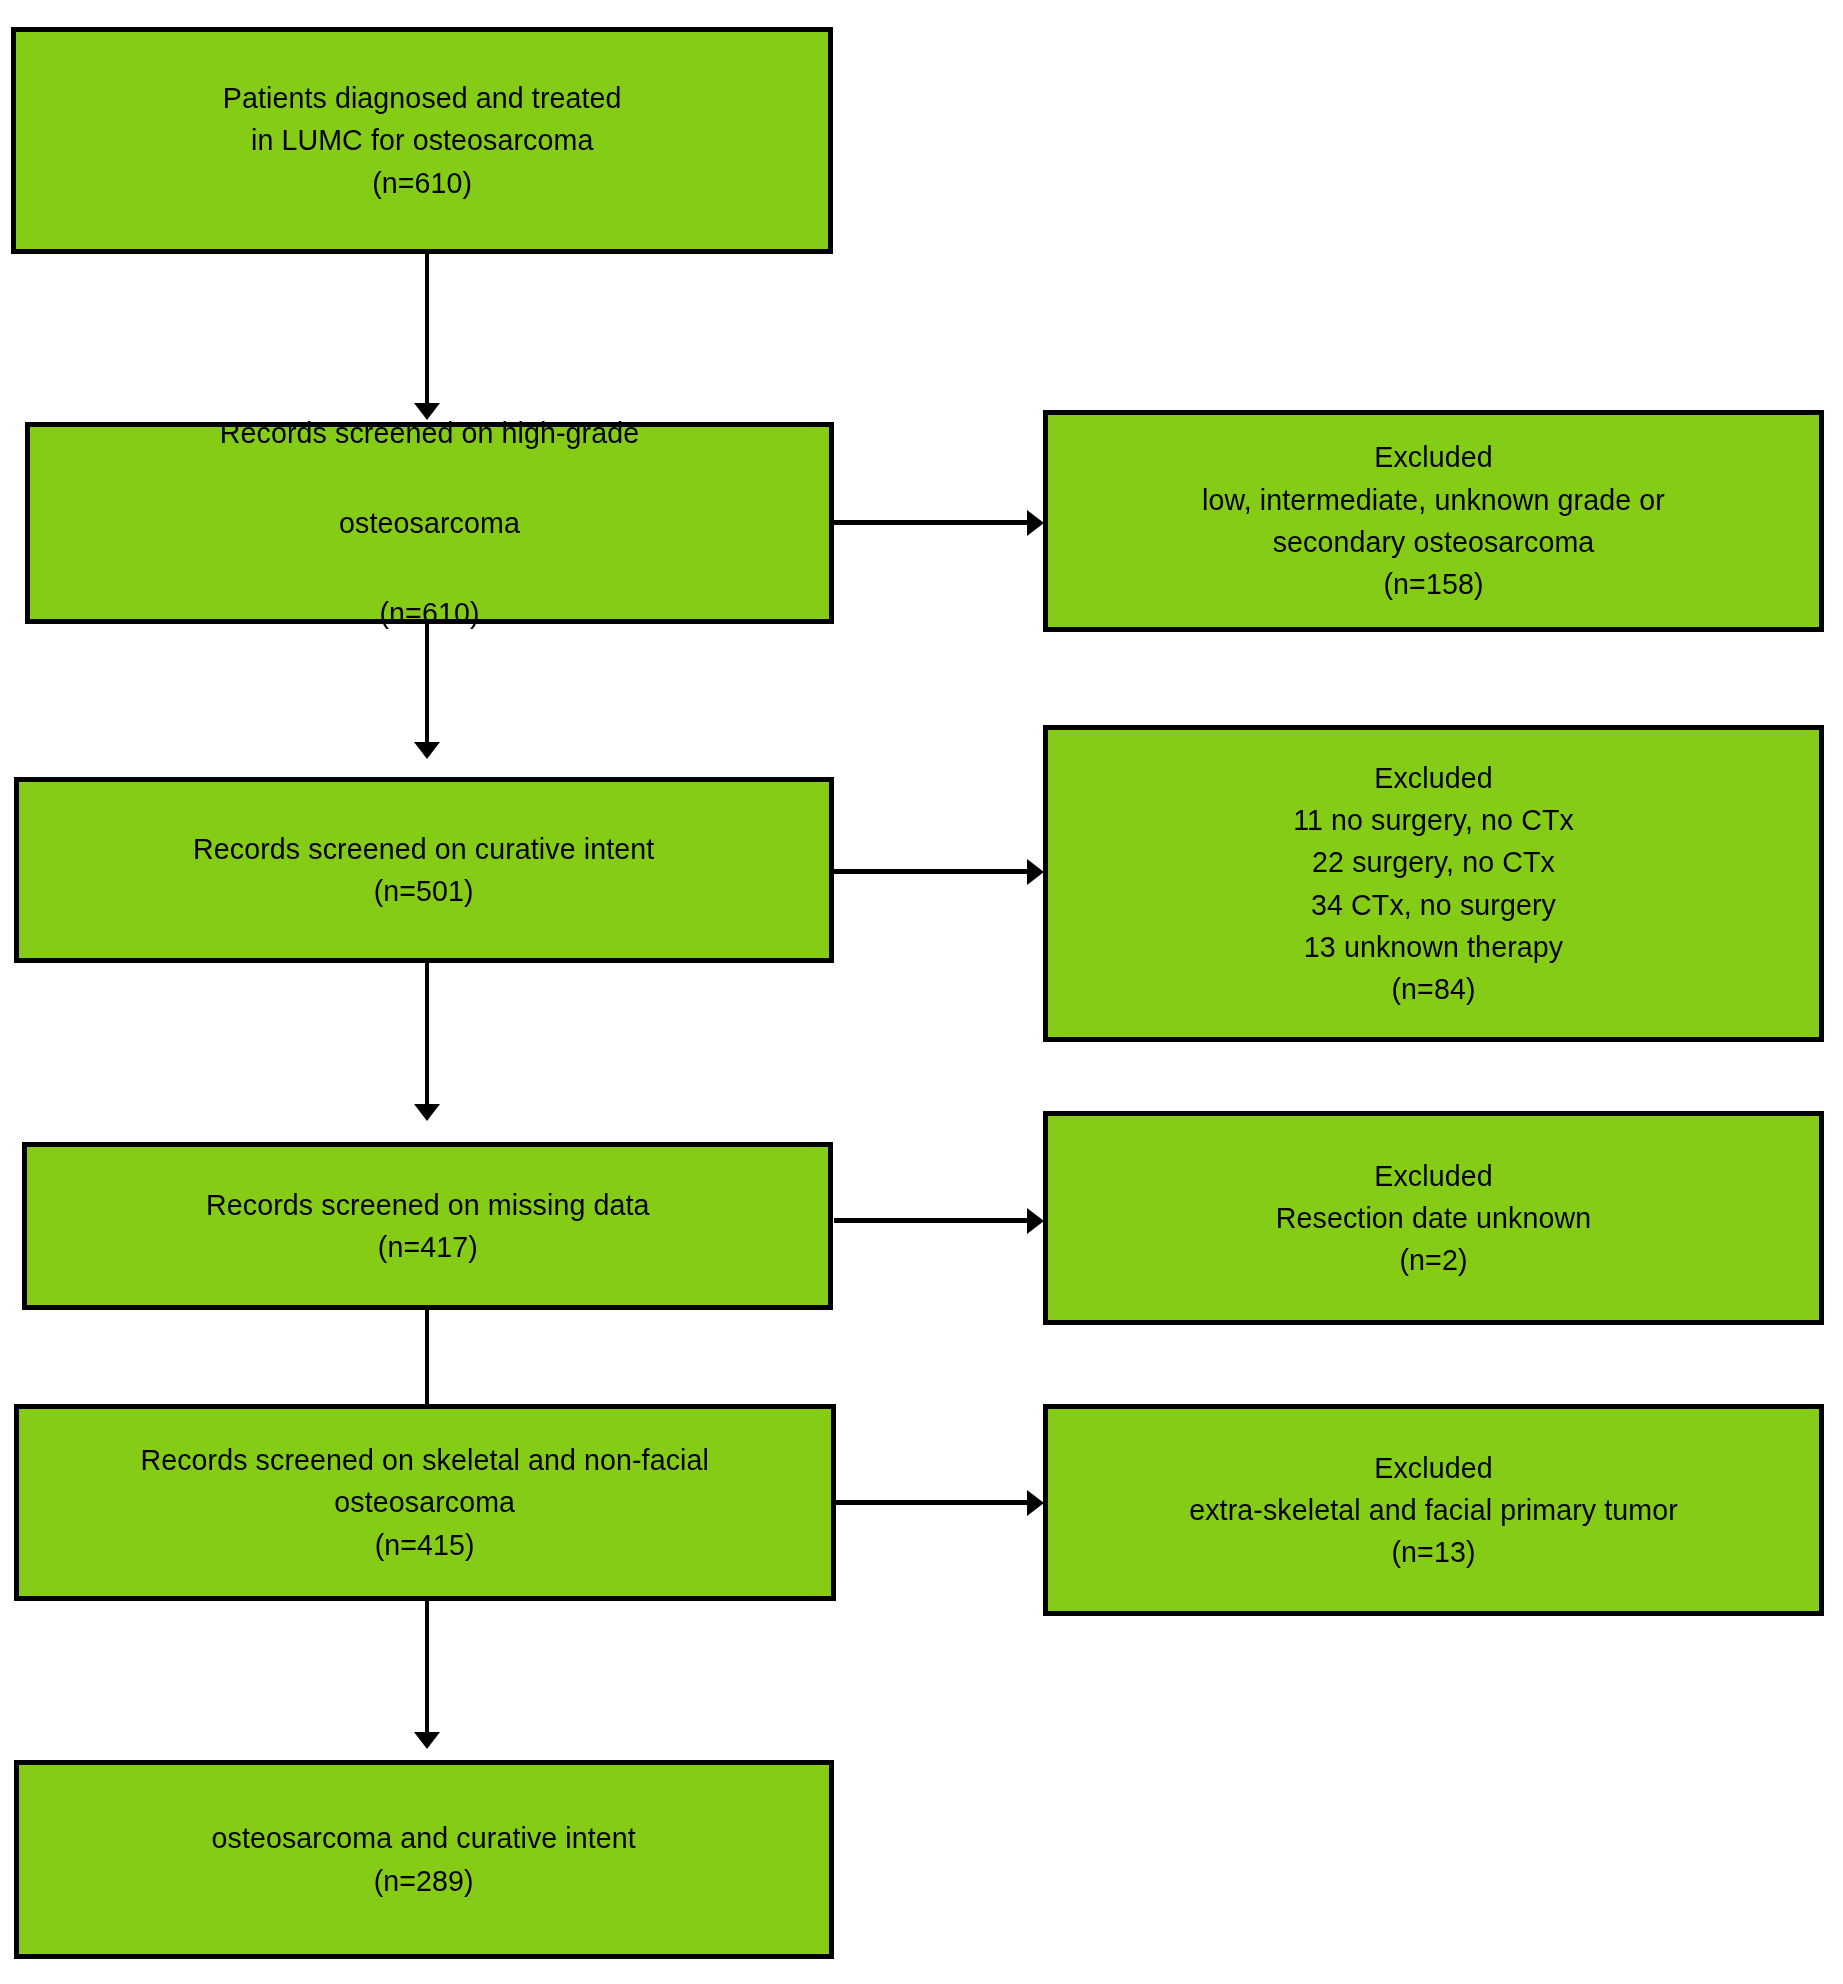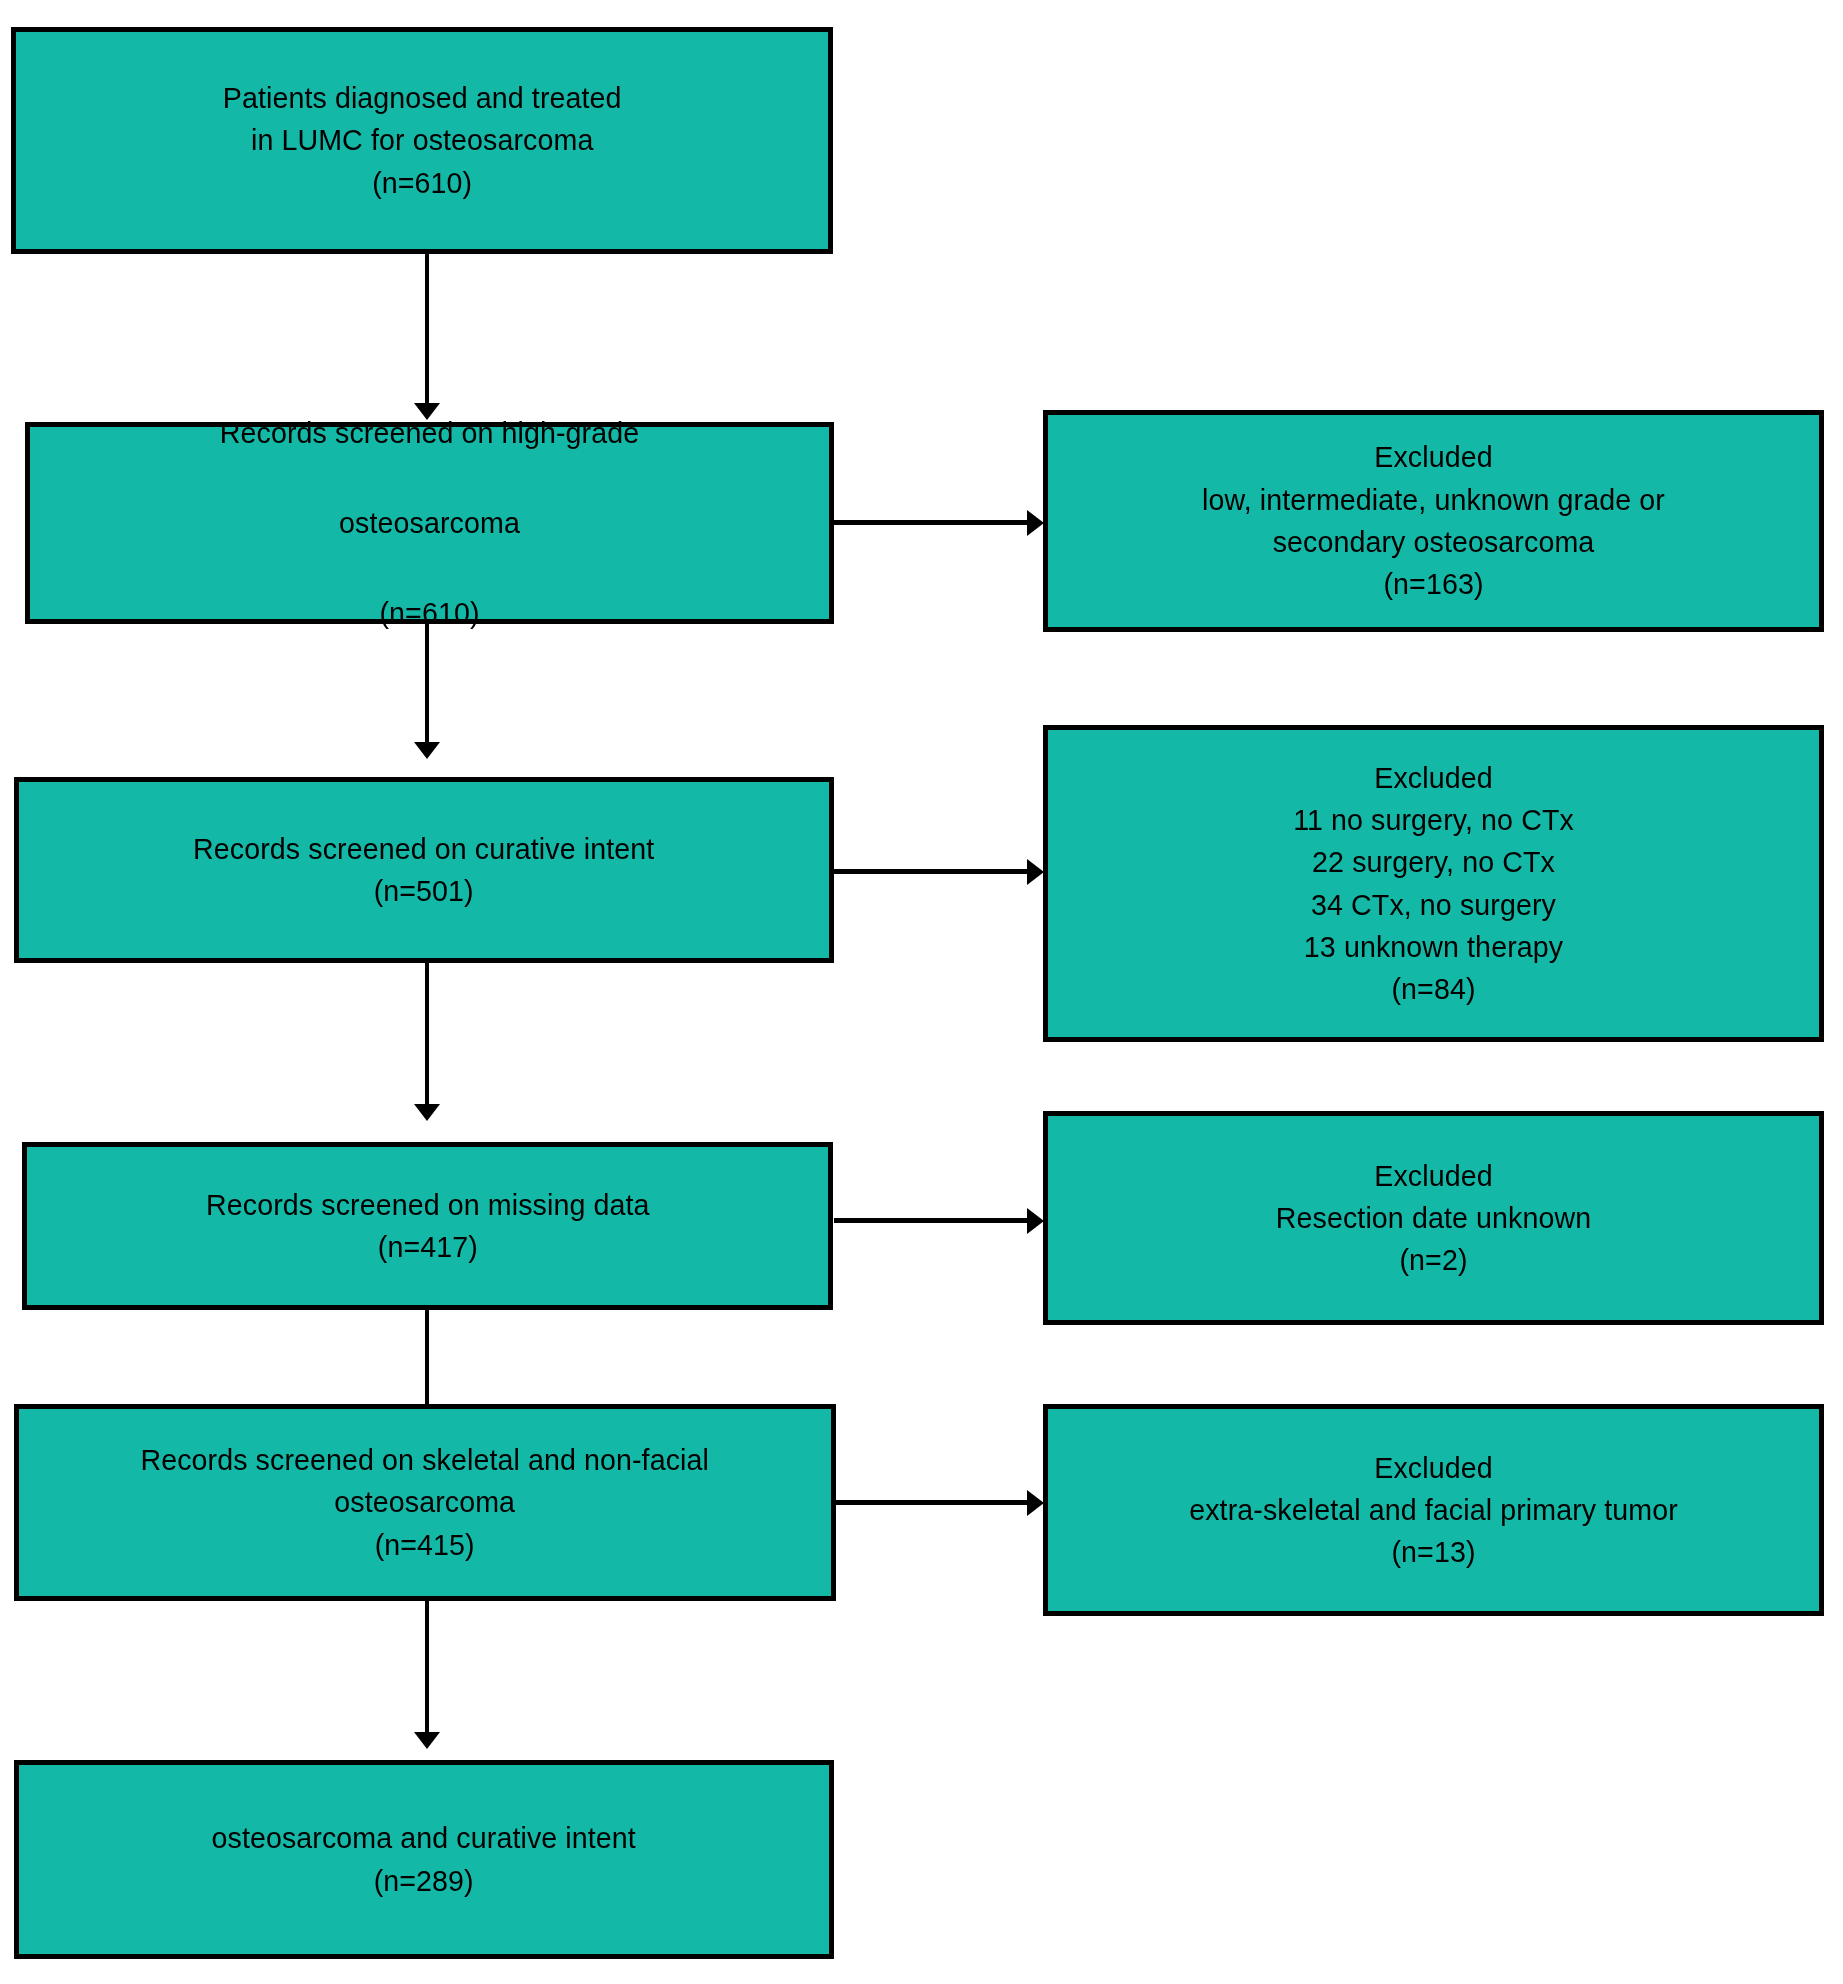--- a/index.html
+++ b/index.html
@@ -13,21 +13,21 @@
     height: 1985px;
     background: #ffffff;
     font-family: "Liberation Sans", "DejaVu Sans", sans-serif;
     overflow: hidden;
   }
 
   
   .node {
     position: absolute;
     box-sizing: border-box;
-    background: #14b8a6;
+    background: #84cc16;
     border: 5.6px solid #000000;
     display: flex;
     flex-direction: column;
     align-items: center;
     justify-content: center;
     text-align: center;
     color: #000000;
   }
   .node .line {
     display: block;
@@ -93,21 +93,21 @@
   </div>
 
   <div class="conn-h" style="left:834px; top:520px; width:194px;">
     <span class="head"></span>
   </div>
 
   <div class="node" style="left:1043px; top:410px; width:781px; height:222px;">
     <span class="line">Excluded</span>
     <span class="line">low, intermediate, unknown grade or</span>
     <span class="line">secondary osteosarcoma</span>
-    <span class="line">(n=163)</span>
+    <span class="line">(n=158)</span>
   </div>
 
   <div class="conn-v" style="left:425px; top:624px; height:119px;">
     <span class="head"></span>
   </div>
 
   <div class="node" style="left:13.7px; top:777px; width:820px; height:186px;text-align:right;">
     <span class="line">Records screened on curative intent</span>
     <span class="line">(n=501)</span>
   </div>

